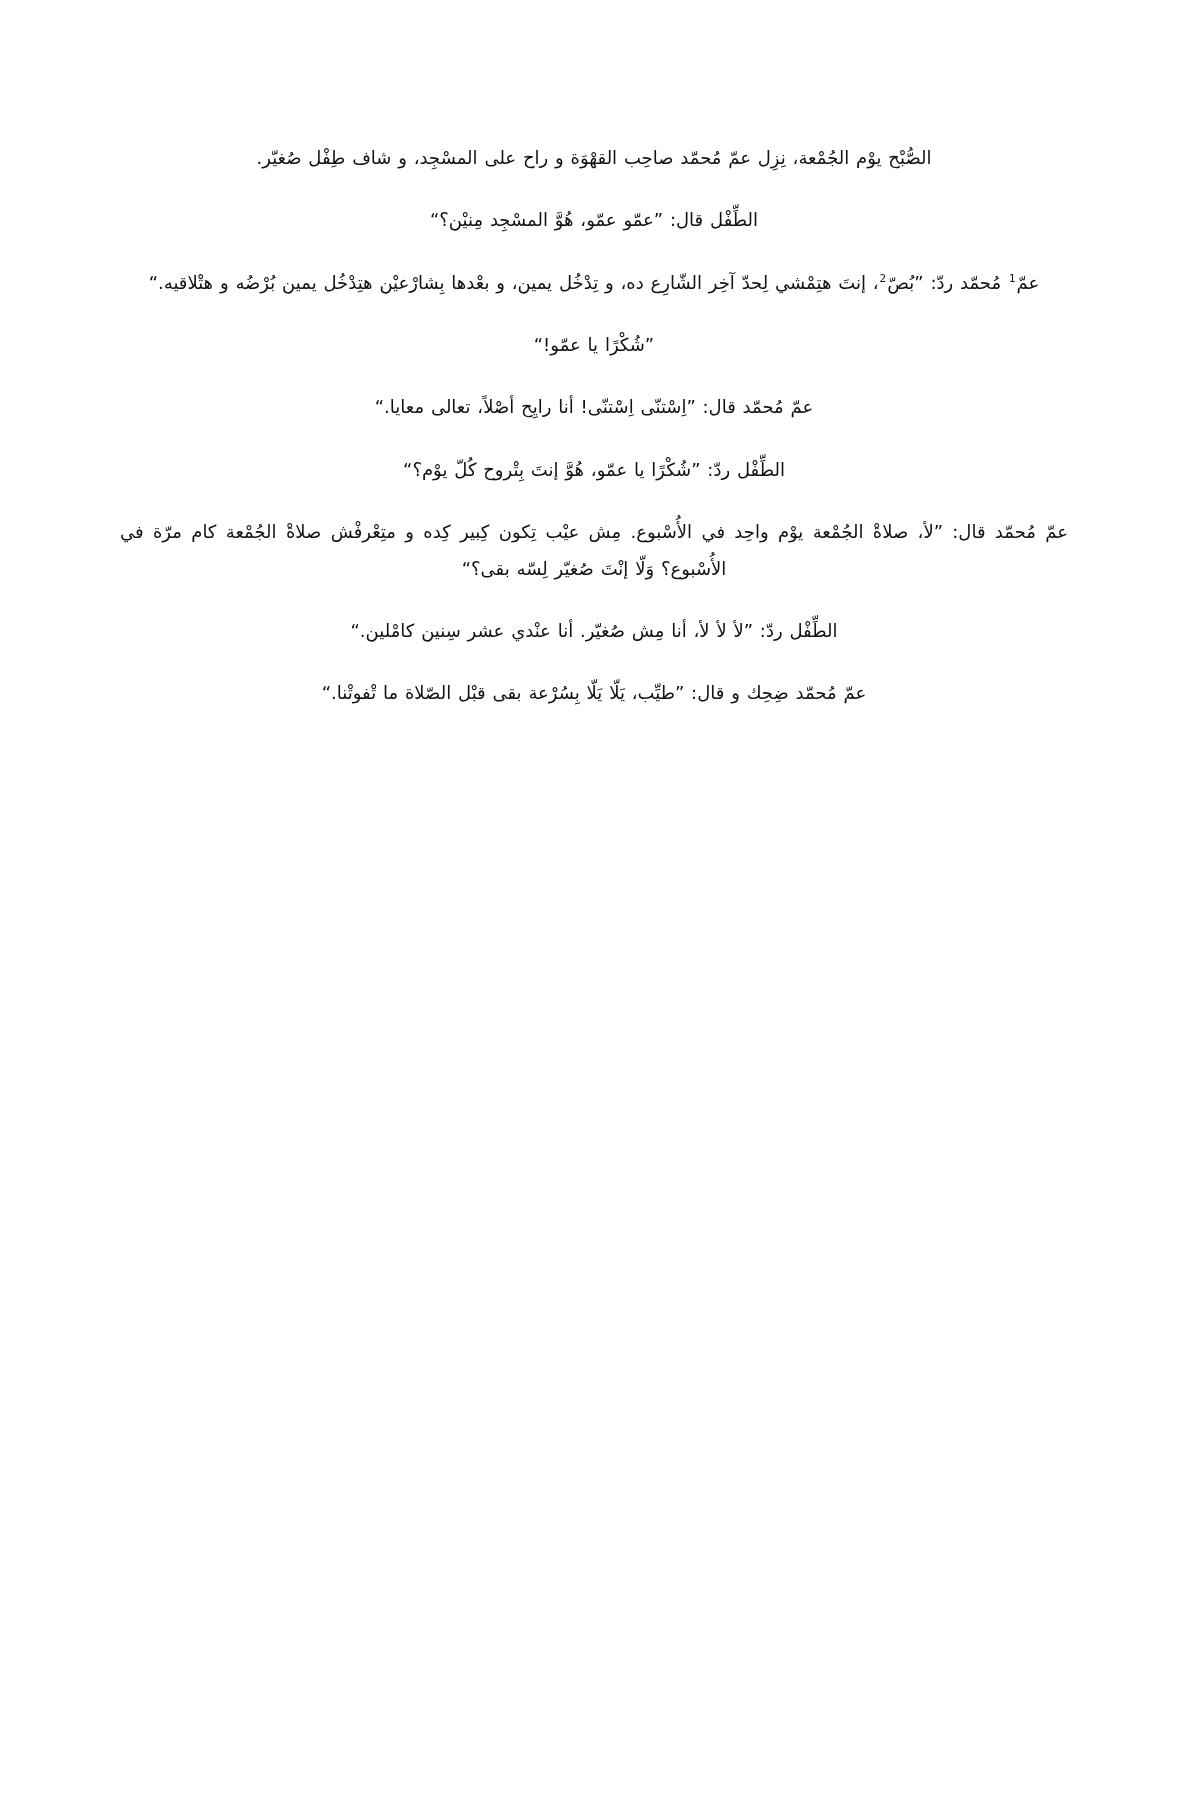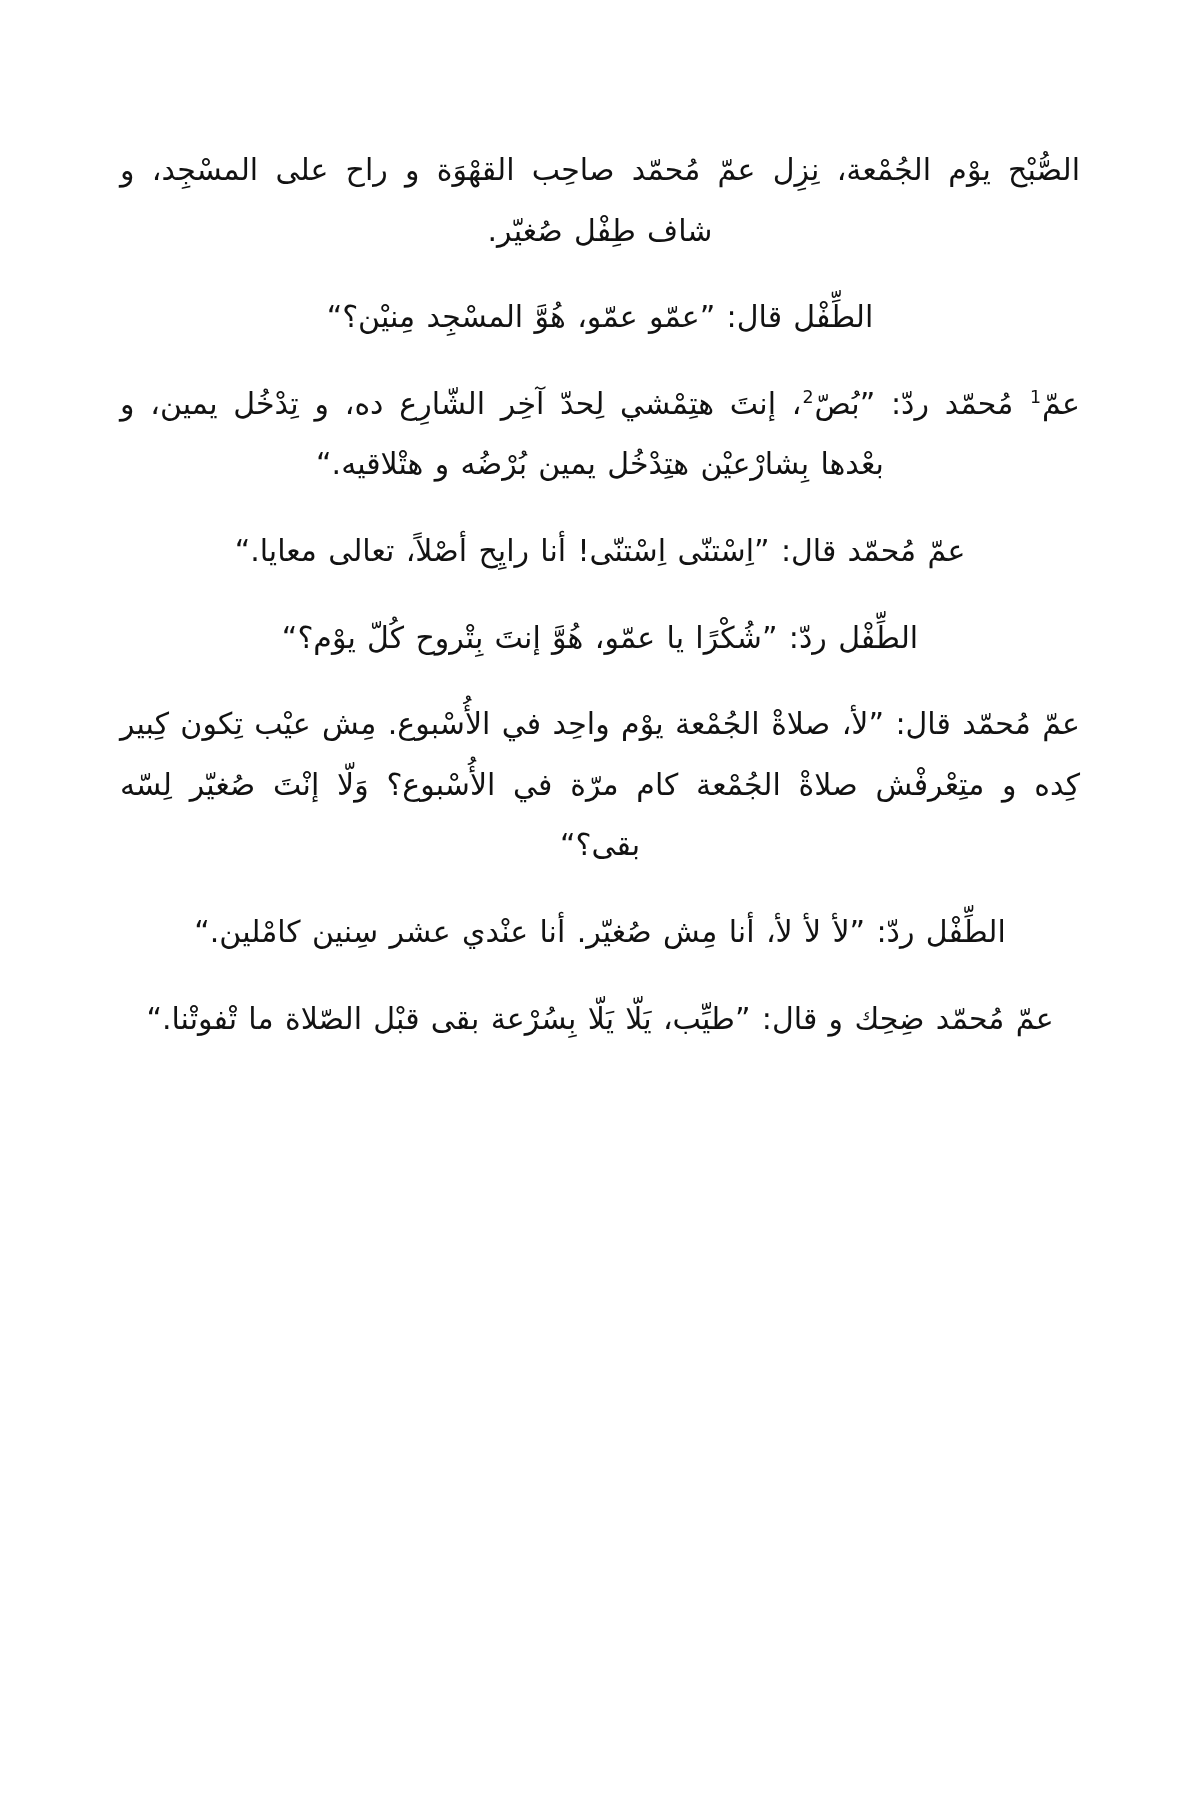--- a/index.html
+++ b/index.html
@@ -45,24 +45,24 @@
     direction: rtl;
     unicode-bidi: isolate;
   }
 
   
   .para {
     direction: rtl;
     unicode-bidi: isolate;
     text-align: justify;
     text-align-last: center;
-    font-size: 30px;
+    font-size: 18px;
     line-height: 2.02;
     color: #121212;
-    margin: 0 0 26px 0;
+    margin: 0 12px 26px 0;
     word-spacing: 0.06em;
   }
 
   .para.center-only {
     text-align: center;
     text-align-last: center;
   }
 
   .para.right-lead {
     text-align: justify;
@@ -114,20 +114,21 @@
 
 
     <p class="para right-lead">الص<span class="tk" style="color: rgb(224, 163, 16);">ُّ</span>ب<span class="tk" style="color: rgb(224, 163, 16);">ْ</span>ح يو<span class="tk" style="color: rgb(224, 163, 16);">ْ</span>م الج<span class="tk" style="color: rgb(224, 163, 16);">ُ</span>م<span class="tk" style="color: rgb(224, 163, 16);">ْ</span>عة، ن<span class="tk" style="color: rgb(224, 163, 16);">ِ</span>ز<span class="tk" style="color: rgb(224, 163, 16);">ِ</span>ل عم<span class="tk" style="color: rgb(224, 163, 16);">ّ</span> م<span class="tk" style="color: rgb(224, 163, 16);">ُ</span>حم<span class="tk" style="color: rgb(224, 163, 16);">ّ</span>د صاح<span class="tk" style="color: rgb(224, 163, 16);">ِ</span>ب القه<span class="tk" style="color: rgb(224, 163, 16);">ْ</span>و<span class="tk" style="color: rgb(224, 163, 16);">َ</span>ة و راح على المس<span class="tk" style="color: rgb(224, 163, 16);">ْ</span>ج<span class="tk" style="color: rgb(224, 163, 16);">ِ</span>د، و شاف ط<span class="tk" style="color: rgb(224, 163, 16);">ِ</span>ف<span class="tk" style="color: rgb(224, 163, 16);">ْ</span>ل ص<span class="tk" style="color: rgb(224, 163, 16);">ُ</span>غي<span class="tk" style="color: rgb(224, 163, 16);">ّ</span>ر.</p>
 
     <p class="para right-lead">الط<span class="tk" style="color: rgb(224, 163, 16);">ِّ</span>ف<span class="tk" style="color: rgb(224, 163, 16);">ْ</span>ل قال: ”عم<span class="tk" style="color: rgb(224, 163, 16);">ّ</span>و عم<span class="tk" style="color: rgb(224, 163, 16);">ّ</span>و، ه<span class="tk" style="color: rgb(224, 163, 16);">ُ</span>و<span class="tk" style="color: rgb(224, 163, 16);">َّ</span> المس<span class="tk" style="color: rgb(224, 163, 16);">ْ</span>ج<span class="tk" style="color: rgb(224, 163, 16);">ِ</span>د م<span class="tk" style="color: rgb(224, 163, 16);">ِ</span>ني<span class="tk" style="color: rgb(224, 163, 16);">ْ</span>ن؟“</p>
 
     <p class="para right-lead">
       <span>عم<span class="tk" style="color: rgb(224, 163, 16);">ّ</span><span class="fn">1</span> م<span class="tk" style="color: rgb(224, 163, 16);">ُ</span>حم<span class="tk" style="color: rgb(224, 163, 16);">ّ</span>د رد<span class="tk" style="color: rgb(224, 163, 16);">ّ</span>: ”ب<span class="tk" style="color: rgb(224, 163, 16);">ُ</span>ص<span class="tk" style="color: rgb(224, 163, 16);">ّ</span><span class="fn">2</span>، إنت<span class="tk" style="color: rgb(224, 163, 16);">َ</span> هت<span class="tk" style="color: rgb(224, 163, 16);">ِ</span>م<span class="tk" style="color: rgb(224, 163, 16);">ْ</span>شي ل<span class="tk" style="color: rgb(224, 163, 16);">ِ</span>حد<span class="tk" style="color: rgb(224, 163, 16);">ّ</span> آخ<span class="tk" style="color: rgb(224, 163, 16);">ِ</span>ر الش<span class="tk" style="color: rgb(224, 163, 16);">ّ</span>ار<span class="tk" style="color: rgb(224, 163, 16);">ِ</span>ع ده، و ت<span class="tk" style="color: rgb(224, 163, 16);">ِ</span>د<span class="tk" style="color: rgb(224, 163, 16);">ْ</span>خ<span class="tk" style="color: rgb(224, 163, 16);">ُ</span>ل يمين، و بع<span class="tk" style="color: rgb(224, 163, 16);">ْ</span>دها ب<span class="tk" style="color: rgb(224, 163, 16);">ِ</span>شار<span class="tk" style="color: rgb(224, 163, 16);">ْ</span>عي<span class="tk" style="color: rgb(224, 163, 16);">ْ</span>ن هت<span class="tk" style="color: rgb(224, 163, 16);">ِ</span>د<span class="tk" style="color: rgb(224, 163, 16);">ْ</span>خ<span class="tk" style="color: rgb(224, 163, 16);">ُ</span>ل يمين ب<span class="tk" style="color: rgb(224, 163, 16);">ُ</span>ر<span class="tk" style="color: rgb(224, 163, 16);">ْ</span>ض<span class="tk" style="color: rgb(224, 163, 16);">ُ</span>ه و هت<span class="tk" style="color: rgb(224, 163, 16);">ْ</span>لاقيه.“</span>
     </p>
 
+    <p class="para center-only">”ش<span class="tk" style="color: rgb(224, 163, 16);">ُ</span>ك<span class="tk" style="color: rgb(224, 163, 16);">ْ</span>ر<span class="tk" style="color: rgb(224, 163, 16);">ً</span>ا يا عم<span class="tk" style="color: rgb(224, 163, 16);">ّ</span>و!“</p>
 
     <p class="para center-only">عم<span class="tk" style="color: rgb(224, 163, 16);">ّ</span> م<span class="tk" style="color: rgb(224, 163, 16);">ُ</span>حم<span class="tk" style="color: rgb(224, 163, 16);">ّ</span>د قال: ”ا<span class="tk" style="color: rgb(224, 163, 16);">ِ</span>س<span class="tk" style="color: rgb(224, 163, 16);">ْ</span>تن<span class="tk" style="color: rgb(224, 163, 16);">ّ</span>ى ا<span class="tk" style="color: rgb(224, 163, 16);">ِ</span>س<span class="tk" style="color: rgb(224, 163, 16);">ْ</span>تن<span class="tk" style="color: rgb(224, 163, 16);">ّ</span>ى! أنا راي<span class="tk" style="color: rgb(224, 163, 16);">ِ</span>ح أص<span class="tk" style="color: rgb(224, 163, 16);">ْ</span>لا<span class="tk" style="color: rgb(224, 163, 16);">ً</span>، تعالى معايا.“</p>
 
     <p class="para center-only">الط<span class="tk" style="color: rgb(224, 163, 16);">ِّ</span>ف<span class="tk" style="color: rgb(224, 163, 16);">ْ</span>ل رد<span class="tk" style="color: rgb(224, 163, 16);">ّ</span>: ”ش<span class="tk" style="color: rgb(224, 163, 16);">ُ</span>ك<span class="tk" style="color: rgb(224, 163, 16);">ْ</span>ر<span class="tk" style="color: rgb(224, 163, 16);">ً</span>ا يا عم<span class="tk" style="color: rgb(224, 163, 16);">ّ</span>و، ه<span class="tk" style="color: rgb(224, 163, 16);">ُ</span>و<span class="tk" style="color: rgb(224, 163, 16);">َّ</span> إنت<span class="tk" style="color: rgb(224, 163, 16);">َ</span> ب<span class="tk" style="color: rgb(224, 163, 16);">ِ</span>ت<span class="tk" style="color: rgb(224, 163, 16);">ْ</span>روح ك<span class="tk" style="color: rgb(224, 163, 16);">ُ</span>ل<span class="tk" style="color: rgb(224, 163, 16);">ّ</span> يو<span class="tk" style="color: rgb(224, 163, 16);">ْ</span>م؟“</p>
 
     <p class="para right-lead">عم<span class="tk" style="color: rgb(224, 163, 16);">ّ</span> م<span class="tk" style="color: rgb(224, 163, 16);">ُ</span>حم<span class="tk" style="color: rgb(224, 163, 16);">ّ</span>د قال: ”لأ، صلاة<span class="tk" style="color: rgb(224, 163, 16);">ْ</span> الج<span class="tk" style="color: rgb(224, 163, 16);">ُ</span>م<span class="tk" style="color: rgb(224, 163, 16);">ْ</span>عة يو<span class="tk" style="color: rgb(224, 163, 16);">ْ</span>م واح<span class="tk" style="color: rgb(224, 163, 16);">ِ</span>د في الأ<span class="tk" style="color: rgb(224, 163, 16);">ُ</span>س<span class="tk" style="color: rgb(224, 163, 16);">ْ</span>بوع. م<span class="tk" style="color: rgb(224, 163, 16);">ِ</span>ش عي<span class="tk" style="color: rgb(224, 163, 16);">ْ</span>ب ت<span class="tk" style="color: rgb(224, 163, 16);">ِ</span>كون ك<span class="tk" style="color: rgb(224, 163, 16);">ِ</span>بير ك<span class="tk" style="color: rgb(224, 163, 16);">ِ</span>ده و مت<span class="tk" style="color: rgb(224, 163, 16);">ِ</span>ع<span class="tk" style="color: rgb(224, 163, 16);">ْ</span>رف<span class="tk" style="color: rgb(224, 163, 16);">ْ</span>ش صلاة<span class="tk" style="color: rgb(224, 163, 16);">ْ</span> الج<span class="tk" style="color: rgb(224, 163, 16);">ُ</span>م<span class="tk" style="color: rgb(224, 163, 16);">ْ</span>عة كام مر<span class="tk" style="color: rgb(224, 163, 16);">ّ</span>ة في الأ<span class="tk" style="color: rgb(224, 163, 16);">ُ</span>س<span class="tk" style="color: rgb(224, 163, 16);">ْ</span>بوع؟ و<span class="tk" style="color: rgb(224, 163, 16);">َ</span>ل<span class="tk" style="color: rgb(224, 163, 16);">ّ</span>ا إن<span class="tk" style="color: rgb(224, 163, 16);">ْ</span>ت<span class="tk" style="color: rgb(224, 163, 16);">َ</span> ص<span class="tk" style="color: rgb(224, 163, 16);">ُ</span>غي<span class="tk" style="color: rgb(224, 163, 16);">ّ</span>ر ل<span class="tk" style="color: rgb(224, 163, 16);">ِ</span>س<span class="tk" style="color: rgb(224, 163, 16);">ّ</span>ه بقى؟“</p>
 
     <p class="para center-only">الط<span class="tk" style="color: rgb(224, 163, 16);">ِّ</span>ف<span class="tk" style="color: rgb(224, 163, 16);">ْ</span>ل رد<span class="tk" style="color: rgb(224, 163, 16);">ّ</span>: ”لأ لأ لأ، أنا م<span class="tk" style="color: rgb(224, 163, 16);">ِ</span>ش ص<span class="tk" style="color: rgb(224, 163, 16);">ُ</span>غي<span class="tk" style="color: rgb(224, 163, 16);">ّ</span>ر. أنا عن<span class="tk" style="color: rgb(224, 163, 16);">ْ</span>دي عشر س<span class="tk" style="color: rgb(224, 163, 16);">ِ</span>نين كام<span class="tk" style="color: rgb(224, 163, 16);">ْ</span>لين.“</p>
 
     <p class="para right-lead">عم<span class="tk" style="color: rgb(224, 163, 16);">ّ</span> م<span class="tk" style="color: rgb(224, 163, 16);">ُ</span>حم<span class="tk" style="color: rgb(224, 163, 16);">ّ</span>د ض<span class="tk" style="color: rgb(224, 163, 16);">ِ</span>ح<span class="tk" style="color: rgb(224, 163, 16);">ِ</span>ك و قال: ”طي<span class="tk" style="color: rgb(224, 163, 16);">ِّ</span>ب، ي<span class="tk" style="color: rgb(224, 163, 16);">َ</span>ل<span class="tk" style="color: rgb(224, 163, 16);">ّ</span>ا ي<span class="tk" style="color: rgb(224, 163, 16);">َ</span>ل<span class="tk" style="color: rgb(224, 163, 16);">ّ</span>ا ب<span class="tk" style="color: rgb(224, 163, 16);">ِ</span>س<span class="tk" style="color: rgb(224, 163, 16);">ُ</span>ر<span class="tk" style="color: rgb(224, 163, 16);">ْ</span>عة بقى قب<span class="tk" style="color: rgb(224, 163, 16);">ْ</span>ل الص<span class="tk" style="color: rgb(224, 163, 16);">ّ</span>لاة ما ت<span class="tk" style="color: rgb(224, 163, 16);">ْ</span>فوت<span class="tk" style="color: rgb(224, 163, 16);">ْ</span>نا.“</p>

